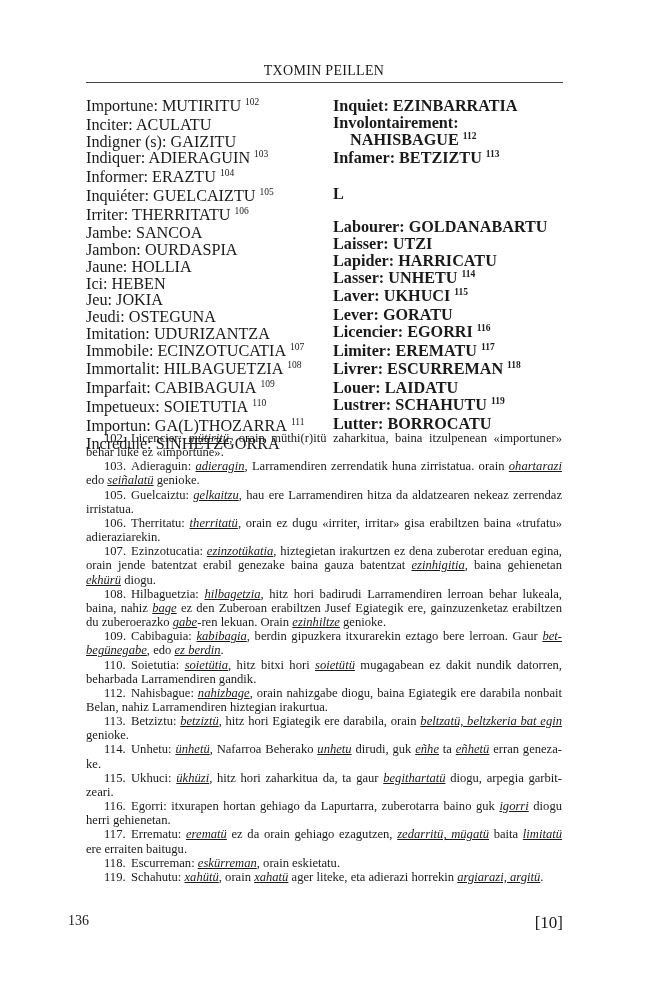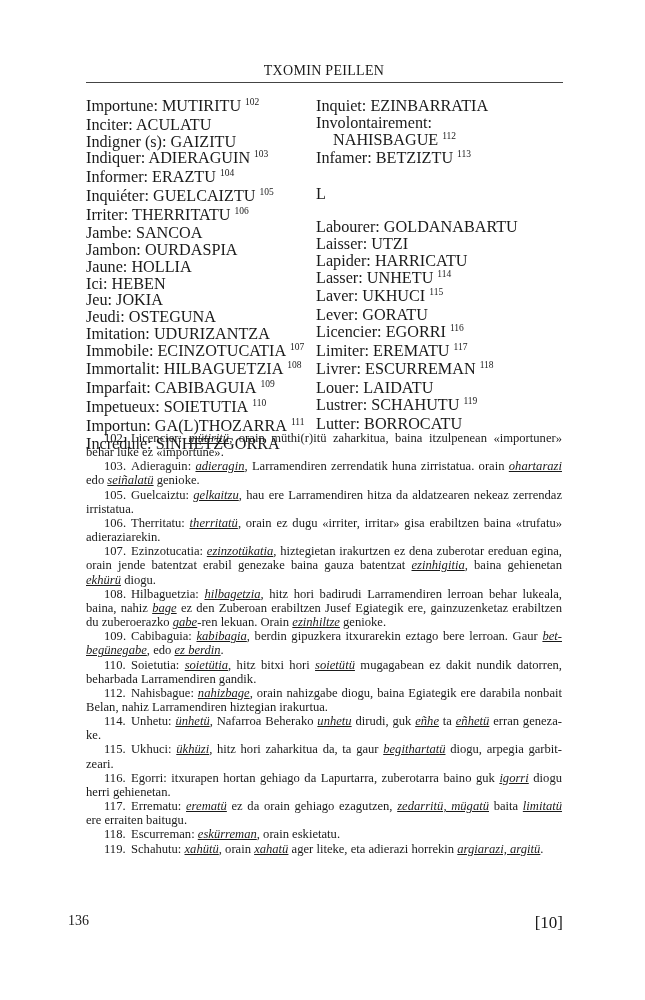--- a/index.html
+++ b/index.html
@@ -14,21 +14,21 @@
     }
     .head-rule {
       position: absolute; left: 86px; top: 82px; width: 477px; height: 0;
       border-top: 1.2px solid #444;
     }
     .col {
       position: absolute; top: 98px;
       font-size: 16.2px; line-height: 16.75px; white-space: nowrap;
     }
     .col.left { left: 86px; }
-    .col.right { left: 316px; }
+    .col.right { left: 333px; font-weight: bold; }
     .entry { display: block; }
     .entry sup { font-size: 9.5px; vertical-align: 0; position: relative; top: -6px; margin-left: 4px; }
     .indent { padding-left: 17px; }
     .section-letter { display: block; margin-top: 16.75px; margin-bottom: 16.75px; }
     .notes {
       position: absolute; left: 86px; top: 431px; width: 476px;
       font-size: 12.6px; line-height: 14.15px; text-align: justify;
     }
     .note { display: block; text-indent: 18px; }
     .note .num { display: inline-block; width: 27px; text-indent: 0; }
@@ -96,20 +96,21 @@
 <div class="notes" id="notes">
     <span class="note"><span class="num">102.</span><span>Licencier: </span><i>mütiritü</i><span>, orain müthi(r)itü zaharkitua, baina itzulpenean «importuner» behar luke ez «importune».</span></span>
     <span class="note"><span class="num">103.</span><span>Adieraguin: </span><i>adieragin</i><span>, Larramendiren zerrendatik huna zirristatua. orain </span><i>ohartarazi</i><span> edo </span><i>seiñalatü</i><span> genioke.</span></span>
     <span class="note"><span class="num">105.</span><span>Guelcaiztu: </span><i>gelkaitzu</i><span>, hau ere Larramendiren hitza da aldatzearen nekeaz zerrendaz irristatua.</span></span>
     <span class="note"><span class="num">106.</span><span>Therritatu: </span><i>therritatü</i><span>, orain ez dugu «irriter, irritar» gisa erabiltzen baina «trufatu» adieraziarekin.</span></span>
     <span class="note"><span class="num">107.</span><span>Ezinzotucatia: </span><i>ezinzotükatia</i><span>, hiztegietan irakurtzen ez dena zuberotar ereduan egina, orain jende batentzat erabil genezake baina gauza batentzat </span><i>ezinhigitia</i><span>, baina gehienetan </span><i>ekhürü</i><span> diogu.</span></span>
     <span class="note"><span class="num">108.</span><span>Hilbaguetzia: </span><i>hilbagetzia</i><span>, hitz hori badirudi Larramendiren lerroan behar lukeala, baina, nahiz </span><i>bage</i><span> ez den Zuberoan erabiltzen Jusef Egiategik ere, gainzuzenketaz erabiltzen du zuberoerazko </span><i>gabe</i><span>-ren lekuan. Orain </span><i>ezinhiltze</i><span> genioke.</span></span>
     <span class="note"><span class="num">109.</span><span>Cabibaguia: </span><i>kabibagia</i><span>, berdin gipuzkera itxurarekin eztago bere lerroan. Gaur </span><i>bet-begünegabe</i><span>, edo </span><i>ez berdin</i><span>.</span></span>
     <span class="note"><span class="num">110.</span><span>Soietutia: </span><i>soietütia</i><span>, hitz bitxi hori </span><i>soietütü</i><span> mugagabean ez dakit nundik datorren, beharbada Larramendiren gandik.</span></span>
     <span class="note"><span class="num">112.</span><span>Nahisbague: </span><i>nahizbage</i><span>, orain nahizgabe diogu, baina Egiategik ere darabila nonbait Belan, nahiz Larramendiren hiztegian irakurtua.</span></span>
+    <span class="note"><span class="num">113.</span><span>Betziztu: </span><i>betziztü</i><span>, hitz hori Egiategik ere darabila, orain </span><i>beltzatü, beltzkeria bat egin</i><span> genioke.</span></span>
     <span class="note"><span class="num">114.</span><span>Unhetu: </span><i>ünhetü</i><span>, Nafarroa Beherako </span><i>unhetu</i><span> dirudi, guk </span><i>eñhe</i><span> ta </span><i>eñhetü</i><span> erran geneza-ke.</span></span>
     <span class="note"><span class="num">115.</span><span>Ukhuci: </span><i>ükhüzi</i><span>, hitz hori zaharkitua da, ta gaur </span><i>begithartatü</i><span> diogu, arpegia garbit-zeari.</span></span>
     <span class="note"><span class="num">116.</span><span>Egorri: itxurapen hortan gehiago da Lapurtarra, zuberotarra baino guk </span><i>igorri</i><span> diogu herri gehienetan.</span></span>
     <span class="note"><span class="num">117.</span><span>Errematu: </span><i>erematü</i><span> ez da orain gehiago ezagutzen, </span><i>zedarritü, mügatü</i><span> baita </span><i>limitatü</i><span> ere erraiten baitugu.</span></span>
     <span class="note"><span class="num">118.</span><span>Escurreman: </span><i>eskürreman</i><span>, orain eskietatu.</span></span>
     <span class="note"><span class="num">119.</span><span>Schahutu: </span><i>xahütü</i><span>, orain </span><i>xahatü</i><span> ager liteke, eta adierazi horrekin </span><i>argiarazi, argitü</i><span>.</span></span>
   </div>
 
 <div class="footer-left">136</div>
 <div class="footer-right">[10]</div>

